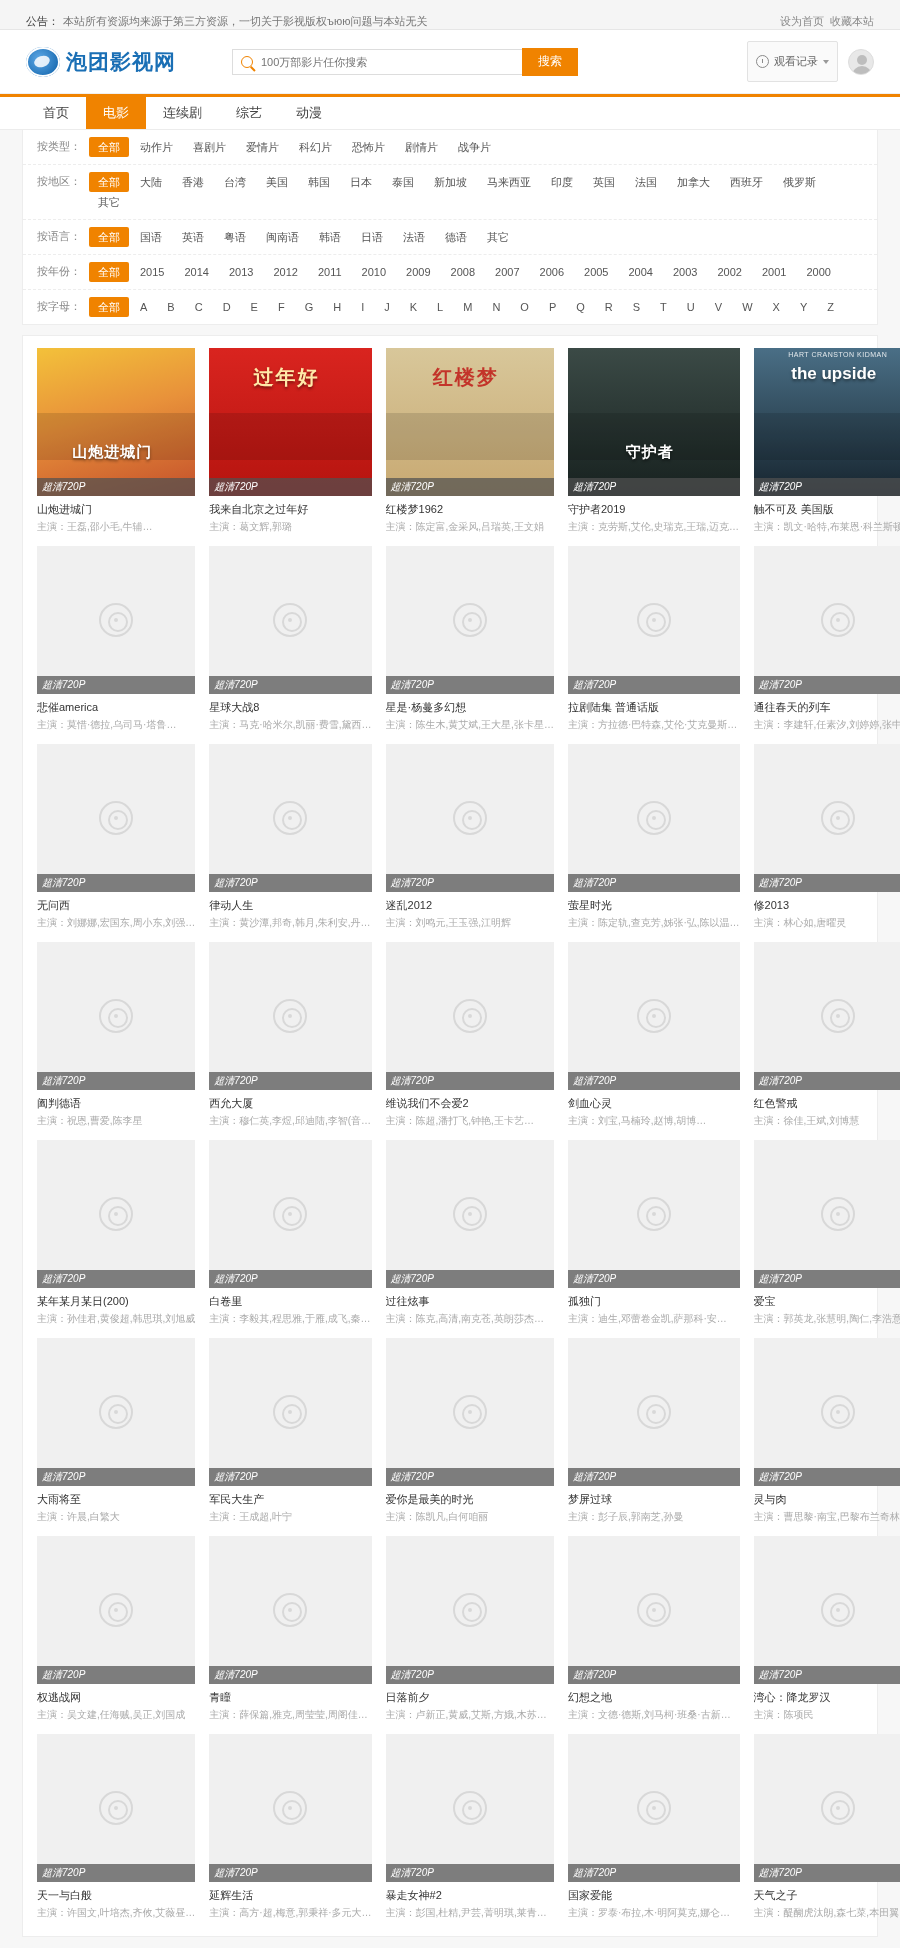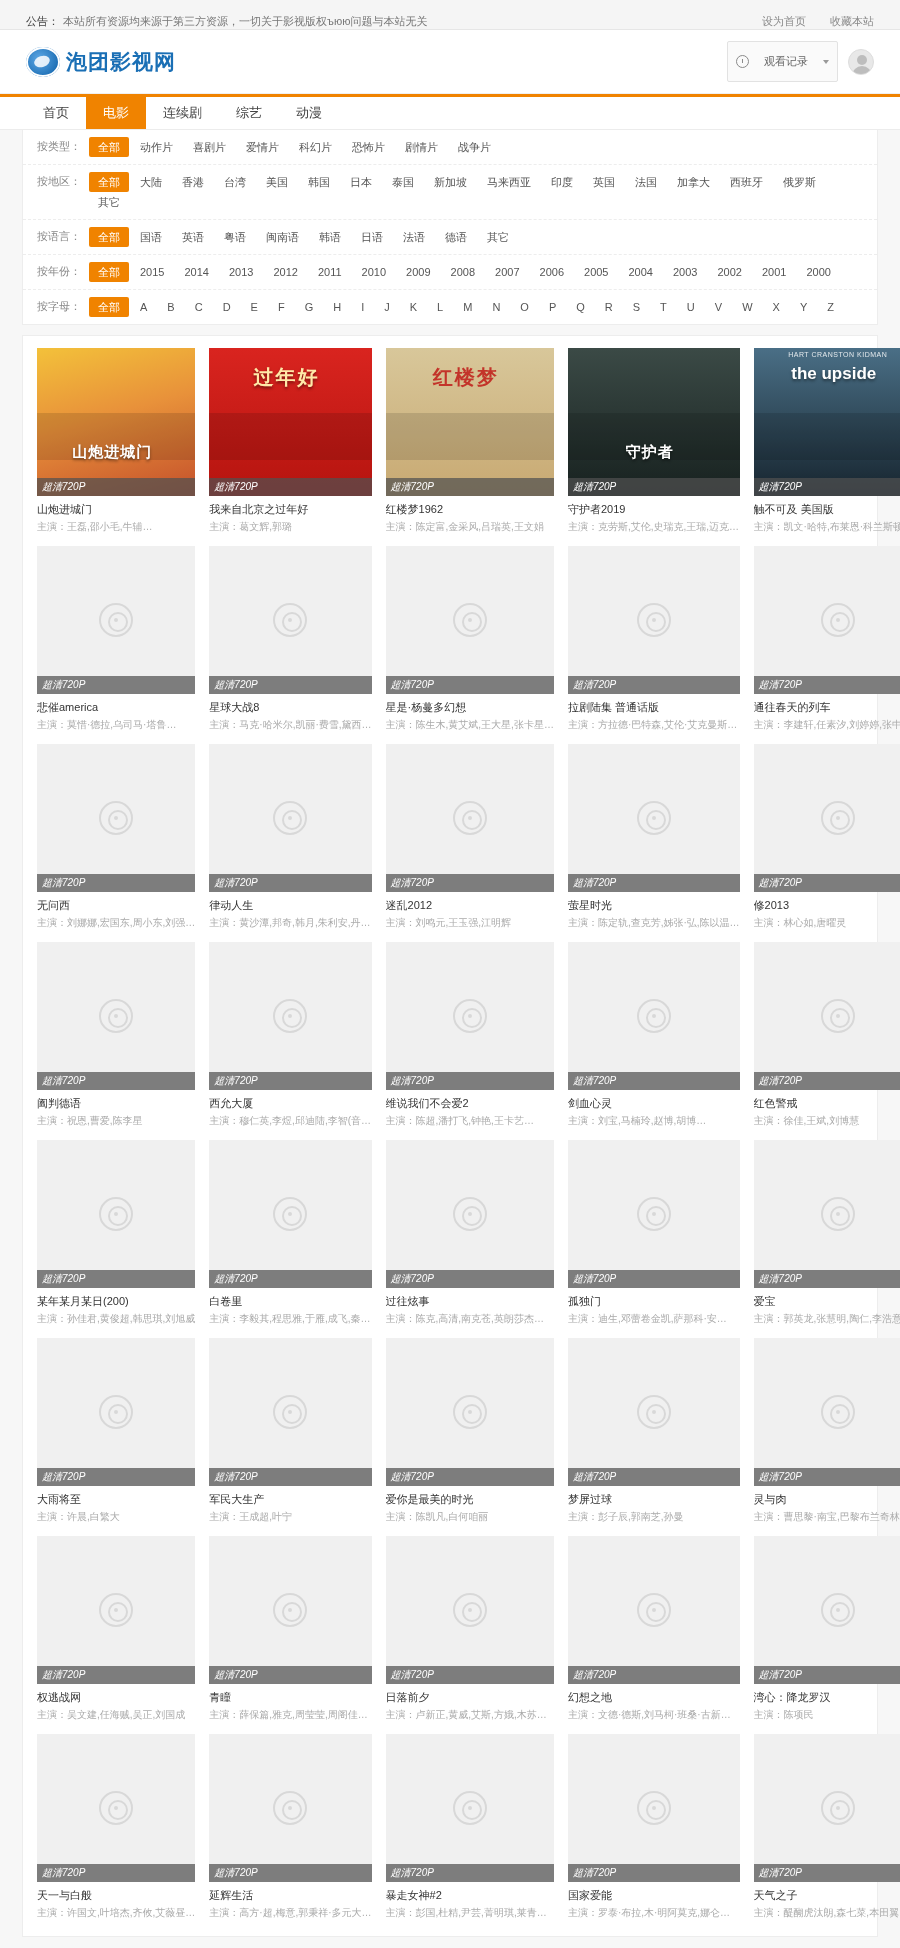--- a/index.html
+++ b/index.html
@@ -11,21 +11,21 @@
     font-size:12px; color:#333;
   }
   a { text-decoration:none; color:inherit; }
 
   
   .announce{
     height:30px; background:#f5f5f5; border-bottom:1px solid #e6e6e6;
     display:flex; align-items:flex-end; padding:0 26px; font-size:11px; color:#777;
   }
   .announce .label{ color:#444; margin-right:4px;}
-  .announce .right{ margin-left:auto; color:#888; display:flex; gap:24px;}
+  .announce .right{ margin-left:auto; color:#888; display:flex; gap:6px;}
 
   
   .header{
     background:#fff; height:64px; display:flex; align-items:center;
     padding:0 26px; border-bottom:1px solid #f0f0f0;
   }
   .logo{ display:flex; align-items:center; gap:6px; }
   .logo-mark{
     width:34px; height:30px; border-radius:50%;
     background:radial-gradient(circle at 40% 40%, #5ea9e6 0%, #1e6fb5 70%);
@@ -54,21 +54,21 @@
   .searchbox input{
     border:none; outline:none; font-size:11px; color:#aaa; width:100%;
     font-family:inherit; background:transparent;
   }
   .searchbox .btn{
     width:56px; height:28px; background:#f08300; color:#fff; font-size:12px;
     display:flex; align-items:center; justify-content:center; cursor:pointer;
   }
   .header-right{ margin-left:auto; display:flex; align-items:center; gap:10px;}
   .hist{
-    display:flex; align-items:center; gap:15px; font-size:11px; color:#666;
+    display:flex; align-items:center; gap:5px; font-size:11px; color:#666;
     border:1px solid #e2e2e2; border-radius:2px; padding:12px 8px; background:#fafafa;
   }
   .clock{ width:13px;height:13px;border:1.5px solid #8a8a8a;border-radius:50%;position:relative;}
   .clock:after{content:"";position:absolute;left:5px;top:2.5px;width:1.2px;height:4px;background:#8a8a8a;}
   .caret{ width:0;height:0;border-left:3.5px solid transparent;border-right:3.5px solid transparent;border-top:4px solid #999;}
   .avatar{
     width:26px;height:26px;border-radius:50%;background:#e8e8e8;position:relative;overflow:hidden;
     border:1px solid #ddd;
   }
   .avatar:before{content:"";position:absolute;left:8px;top:5px;width:10px;height:10px;border-radius:50%;background:#bdbdbd;}
@@ -170,20 +170,27 @@
     <a>收藏本站</a>
   </span>
 </div>
 
 <div class="header">
   <a class="logo" href="#">
     <span class="logo-mark"></span>
     <span class="logo-text">泡团影视网</span>
   </a>
 
+  <div class="searchbox">
+    <div class="field">
+      <span class="mag"></span>
+      <input type="text" placeholder="100万部影片任你搜索" style="">
+    </div>
+    <div class="btn">搜索</div>
+  </div>
 
   <div class="header-right">
     <div class="hist">
       <span class="clock"></span>
       <span>观看记录</span>
       <span class="caret"></span>
     </div>
     <div class="avatar"></div>
   </div>
 </div>

